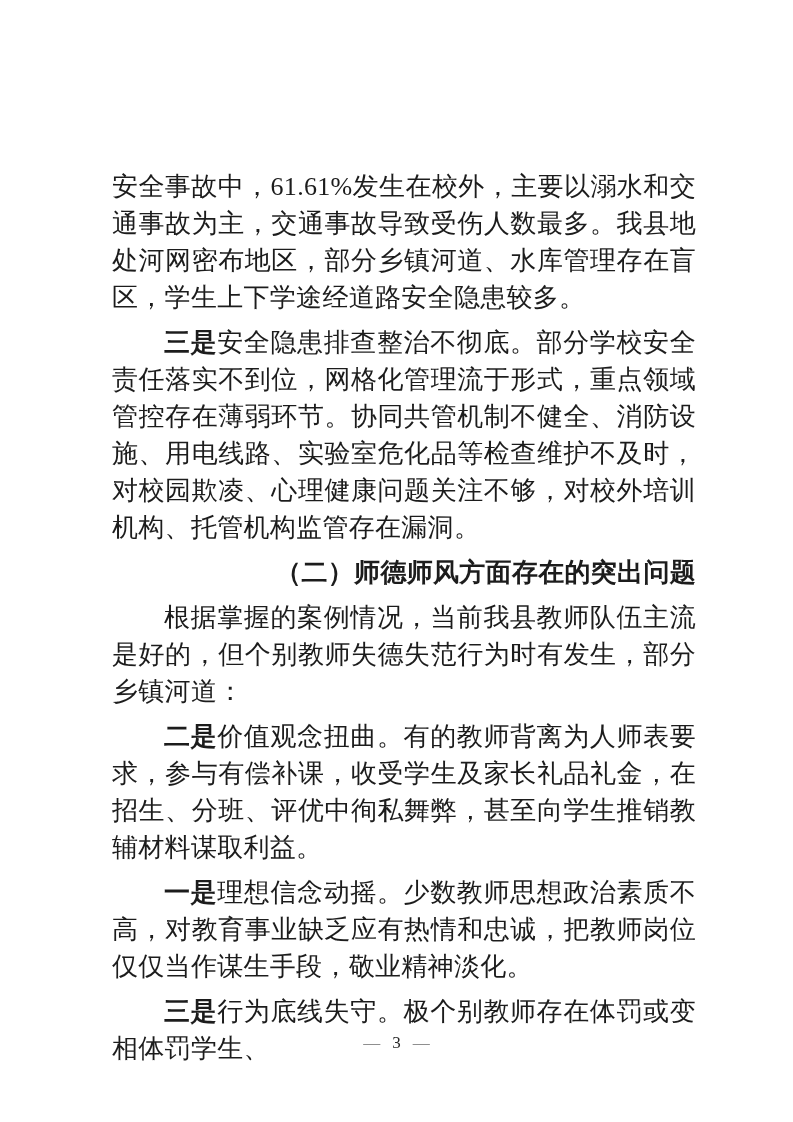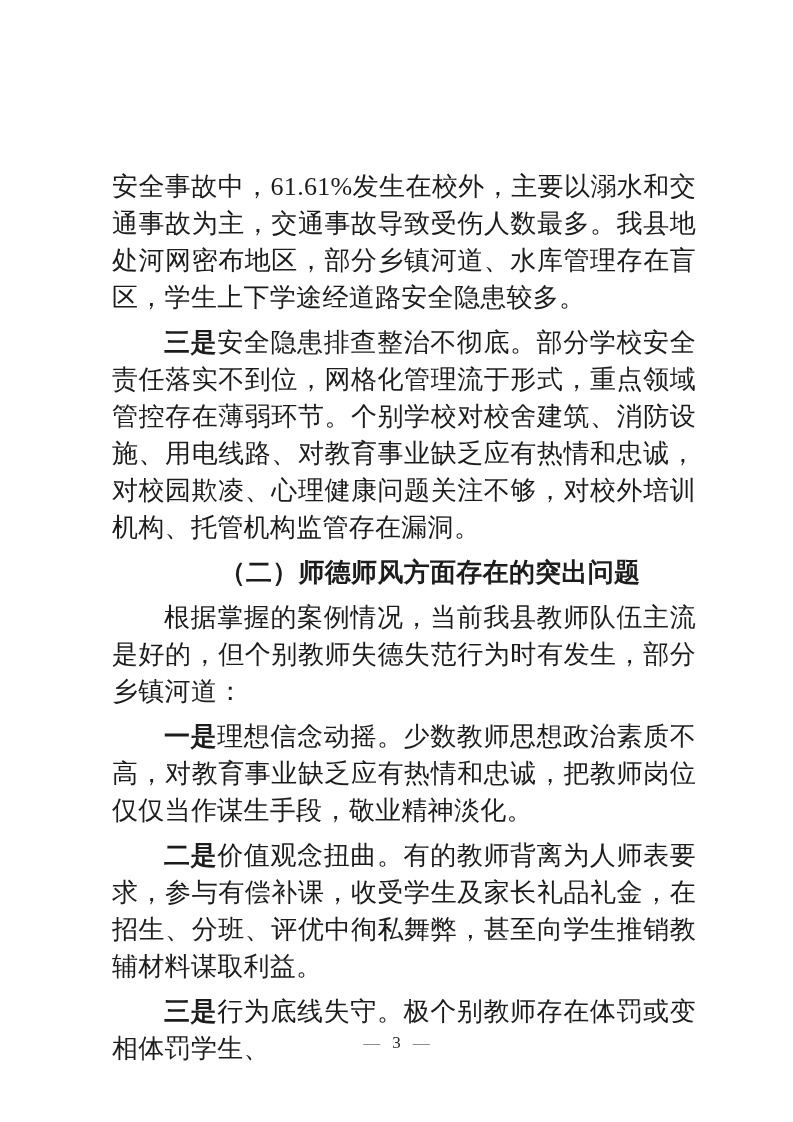--- a/index.html
+++ b/index.html
@@ -30,21 +30,21 @@
     text-align: justify;
     letter-spacing: 0.3px;
     word-break: break-all;
   }
   .content p.indent {
     text-indent: 2em;
   }
   .content p.heading {
     font-weight: 700;
     font-family: "Liberation Sans", "DejaVu Sans", sans-serif;
-    text-align: center;
+    text-align: right;
   }
   .lead {
     font-weight: 700;
     font-family: "Liberation Sans", "DejaVu Sans", sans-serif;
   }
   .footer {
     position: absolute;
     top: 1032px;
     left: 0;
     width: 100%;
@@ -62,25 +62,25 @@
     color: #2a2a2a;
   }
 </style>
 </head>
 <body>
 
 <div class="page">
 
   <div class="content" id="content">
       <p class=""><span>安全事故中，61.61%发生在校外，主要以溺水和交通事故为主，交通事故导致受伤人数最多。我县地处河网密布地区，部分乡镇河道、水库管理存在盲区，学生上下学途经道路安全隐患较多。</span></p>
-      <p class="indent"><span class="lead">三是</span><span>安全隐患排查整治不彻底。部分学校安全责任落实不到位，网格化管理流于形式，重点领域管控存在薄弱环节。个别学校对校舍建筑、消防设施、用电线路、对教育事业缺乏应有热情和忠诚，对校园欺凌、心理健康问题关注不够，对校外培训机构、托管机构监管存在漏洞。</span></p>
+      <p class="indent"><span class="lead">三是</span><span>安全隐患排查整治不彻底。部分学校安全责任落实不到位，网格化管理流于形式，重点领域管控存在薄弱环节。协同共管机制不健全、消防设施、用电线路、实验室危化品等检查维护不及时，对校园欺凌、心理健康问题关注不够，对校外培训机构、托管机构监管存在漏洞。</span></p>
       <p class="heading indent"><span>（二）师德师风方面存在的突出问题</span></p>
       <p class="indent"><span>根据掌握的案例情况，当前我县教师队伍主流是好的，但个别教师失德失范行为时有发生，部分乡镇河道：</span></p>
+      <p class="indent"><span class="lead">二是</span><span>价值观念扭曲。有的教师背离为人师表要求，参与有偿补课，收受学生及家长礼品礼金，在招生、分班、评优中徇私舞弊，甚至向学生推销教辅材料谋取利益。</span></p>
       <p class="indent"><span class="lead">一是</span><span>理想信念动摇。少数教师思想政治素质不高，对教育事业缺乏应有热情和忠诚，把教师岗位仅仅当作谋生手段，敬业精神淡化。</span></p>
-      <p class="indent"><span class="lead">二是</span><span>价值观念扭曲。有的教师背离为人师表要求，参与有偿补课，收受学生及家长礼品礼金，在招生、分班、评优中徇私舞弊，甚至向学生推销教辅材料谋取利益。</span></p>
       <p class="indent"><span class="lead">三是</span><span>行为底线失守。极个别教师存在体罚或变相体罚学生、</span></p>
     </div>
 
   <div class="footer">
     <span class="dash">—</span><span class="num">3</span><span class="dash">—</span>
   </div>
 
 </div>
 
 </body></html>

